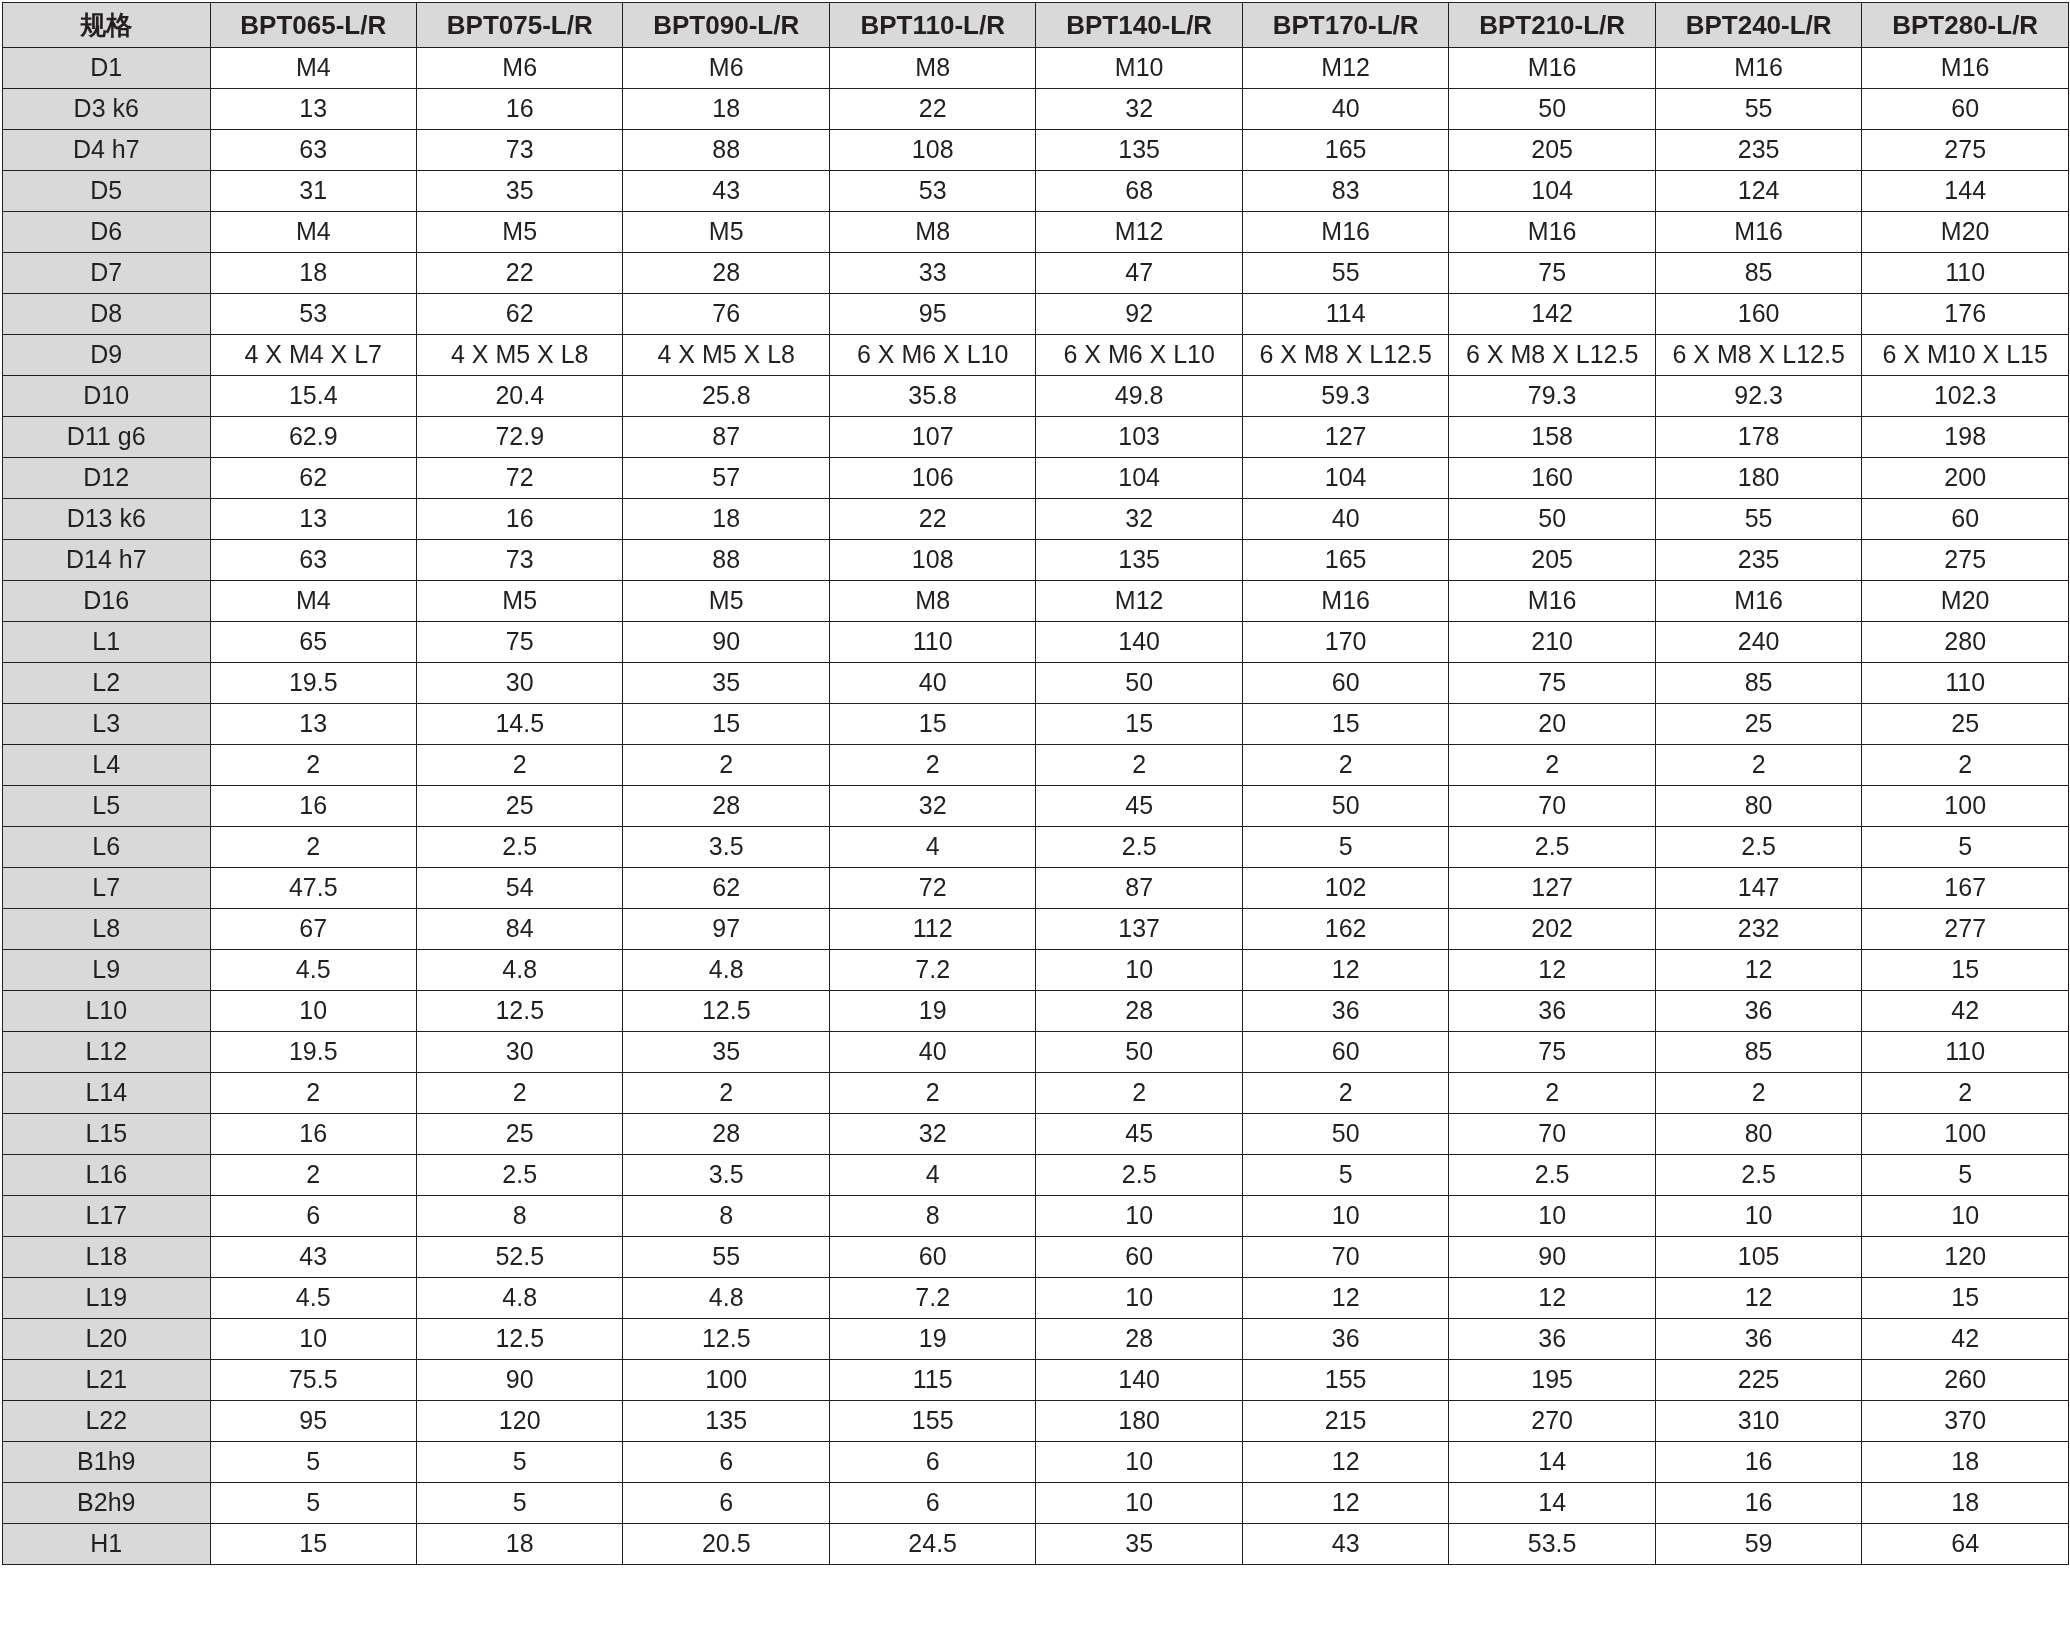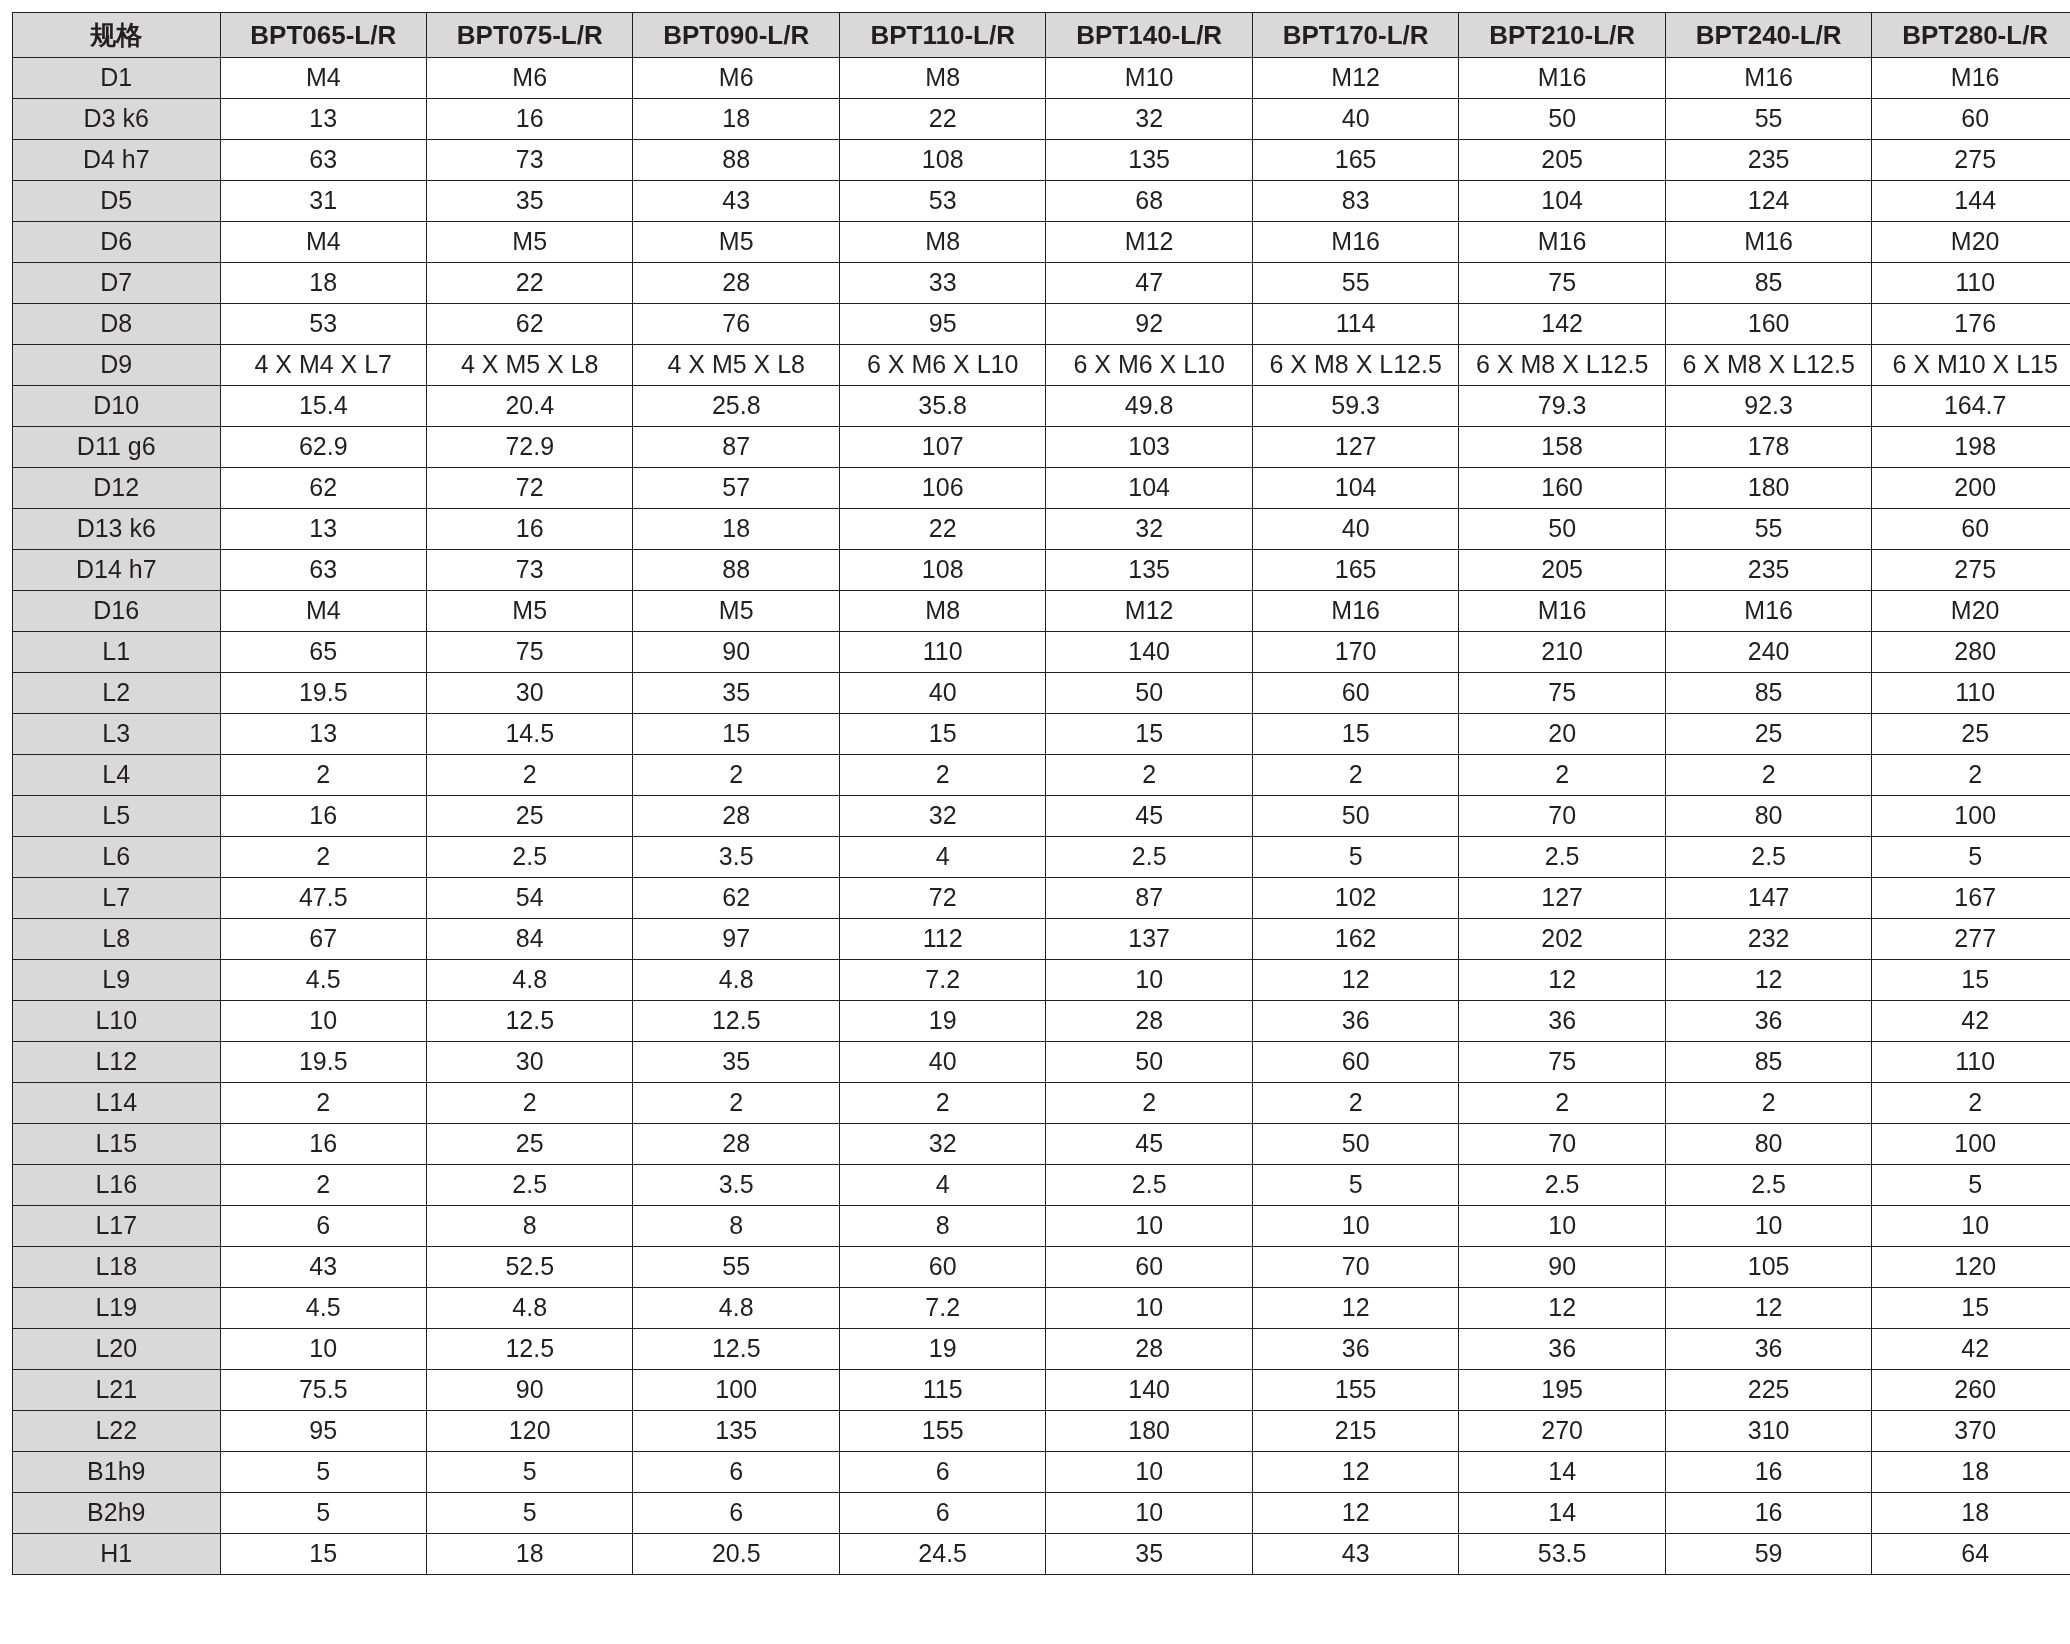--- a/index.html
+++ b/index.html
@@ -5,21 +5,21 @@
   html, body {
     margin: 0;
     padding: 0;
     background: #ffffff;
   }
   body {
     font-family: "Liberation Sans", sans-serif;
     width: 2070px;
   }
   .spec-table-wrap {
-    padding: 12px;
+    padding: 2px;
     width: 1838px;
     box-sizing: border-box;
   }
   table.spec-table {
     border-collapse: collapse;
     width: 2067px;
     table-layout: fixed;
     margin: 0;
   }
   table.spec-table col.label-col { width: 207px; }
@@ -183,21 +183,21 @@
         <tr>
           <th class="row-label">D10</th>
           <td>15.4</td>
           <td>20.4</td>
           <td>25.8</td>
           <td>35.8</td>
           <td>49.8</td>
           <td>59.3</td>
           <td>79.3</td>
           <td>92.3</td>
-          <td>164.7</td>
+          <td>102.3</td>
         </tr>
         <tr>
           <th class="row-label">D11 g6</th>
           <td>62.9</td>
           <td>72.9</td>
           <td>87</td>
           <td>107</td>
           <td>103</td>
           <td>127</td>
           <td>158</td>

